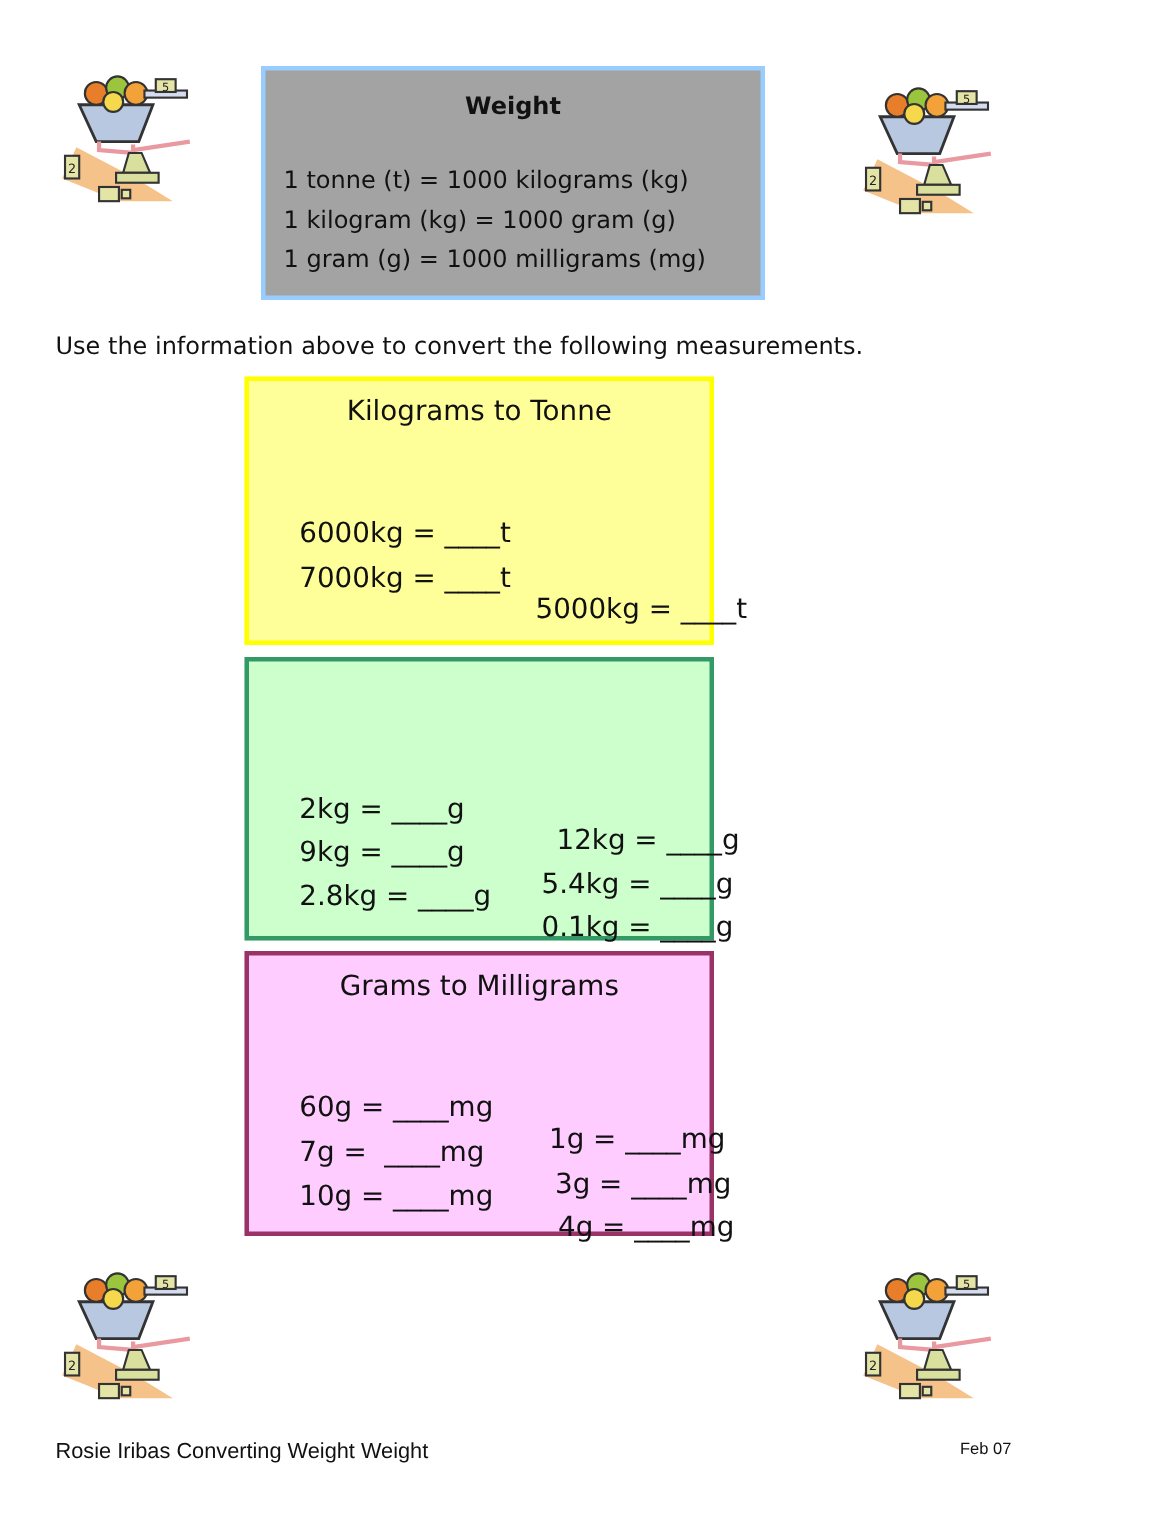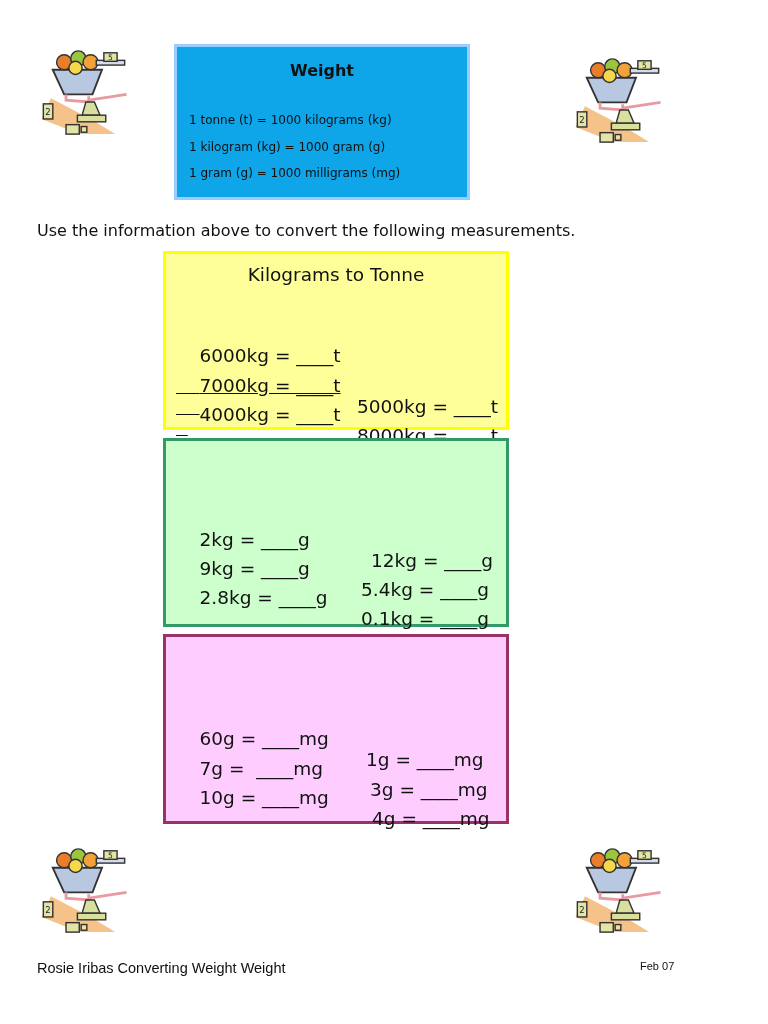--- a/index.html
+++ b/index.html
@@ -3,27 +3,27 @@
   <meta charset="utf-8">
   <style>
     html, body { margin: 0; padding: 0; }
     body {
       width: 768px; height: 1024px; background: #ffffff; position: relative; overflow: hidden;
       font-family: "DejaVu Sans", sans-serif; color: #111;
     }
     .clipart { position: absolute; width: 104px; height: 104px; }
     .box { position: absolute; box-sizing: border-box; }
     .info-box {
-      left: 174px; top: 44px; width: 296px; height: 156px;
-      background: #0ea5e9; border: 3px solid #99ccff;
+      left: 174px; top: 44px; width: 336px; height: 156px;
+      background: #a3a3a3; border: 3px solid #99ccff;
     }
     .info-title { position: absolute; top: 14px; width: 100%; text-align: center; font-weight: bold; font-size: 16px; }
-    .info-lines { position: absolute; left: 12px; top: 60px; font-size: 12px; line-height: 26.5px; }
+    .info-lines { position: absolute; left: 12px; top: 60px; font-size: 16px; line-height: 26.5px; }
     .instructions { position: absolute; left: 37px; top: 221px; font-size: 16px; }
-    .ex-box { left: 163px; width: 346px; border-width: 3px; border-style: solid; }
+    .ex-box { left: 163px; width: 313px; border-width: 3px; border-style: solid; }
     .ex-title { position: absolute; top: 10px; width: 100%; text-align: center; font-size: 18.5px; }
     .ex-row { position: absolute; left: 10px; font-size: 18.5px; white-space: pre; }
     .ex-row .c2 { position: absolute; white-space: pre; }
     .footer-left { position: absolute; left: 37px; top: 960px; font-size: 14.5px; font-family: "Liberation Sans", sans-serif; }
     .footer-right { position: absolute; left: 640px; top: 960px; font-size: 11px; font-family: "Liberation Sans", sans-serif; }
   </style>
 </head>
 <body>
 
 <svg width="0" height="0" style="position:absolute">
@@ -80,46 +80,43 @@
   </div>
 </div>
 
 <div class="instructions">Use the information above to convert the following measurements.</div>
 
 <div class="box ex-box" style="top:251px; height:179px; background:#ffff99; border-color:#ffff00;">
   <div class="ex-title">Kilograms to Tonne</div>
   <div class="ex-row" style="top:70px;">
     <span>6000kg = ____t</span>
   </div>
-  <div class="ex-row" style="top:100px;text-decoration:underline;">
+  <div class="ex-row" style="top:100px;">
     <span>7000kg = ____t</span>
     <span class="c2" style="left:181px;">5000kg = ____t</span>
-  </div>
-  <div class="ex-row" style="top:129px;">
-    <span>4000kg = ____t</span>
-    <span class="c2" style="left:181px;">8000kg = ____t</span>
   </div>
 </div>
 
 <div class="box ex-box" style="top:438px; height:189px; background:#ccffcc; border-color:#339966;">
   <div class="ex-row" style="top:67px;">
     <span>2kg = ____g</span>
     <span class="c2" style="left:195px;">12kg = ____g</span>
   </div>
   <div class="ex-row" style="top:96px;">
     <span>9kg = ____g</span>
     <span class="c2" style="left:185px;">5.4kg = ____g</span>
   </div>
   <div class="ex-row" style="top:125px;">
     <span>2.8kg = ____g</span>
     <span class="c2" style="left:185px;">0.1kg = ____g</span>
   </div>
 </div>
 
 <div class="box ex-box" style="top:634px; height:190px; background:#ffccff; border-color:#993366;">
+  <div class="ex-title">Grams to Milligrams</div>
   <div class="ex-row" style="top:70px;">
     <span>60g = ____mg</span>
     <span class="c2" style="left:190px;">1g = ____mg</span>
   </div>
   <div class="ex-row" style="top:100px;">
     <span>7g =  ____mg</span>
     <span class="c2" style="left:194px;">3g = ____mg</span>
   </div>
   <div class="ex-row" style="top:129px;">
     <span>10g = ____mg</span>

